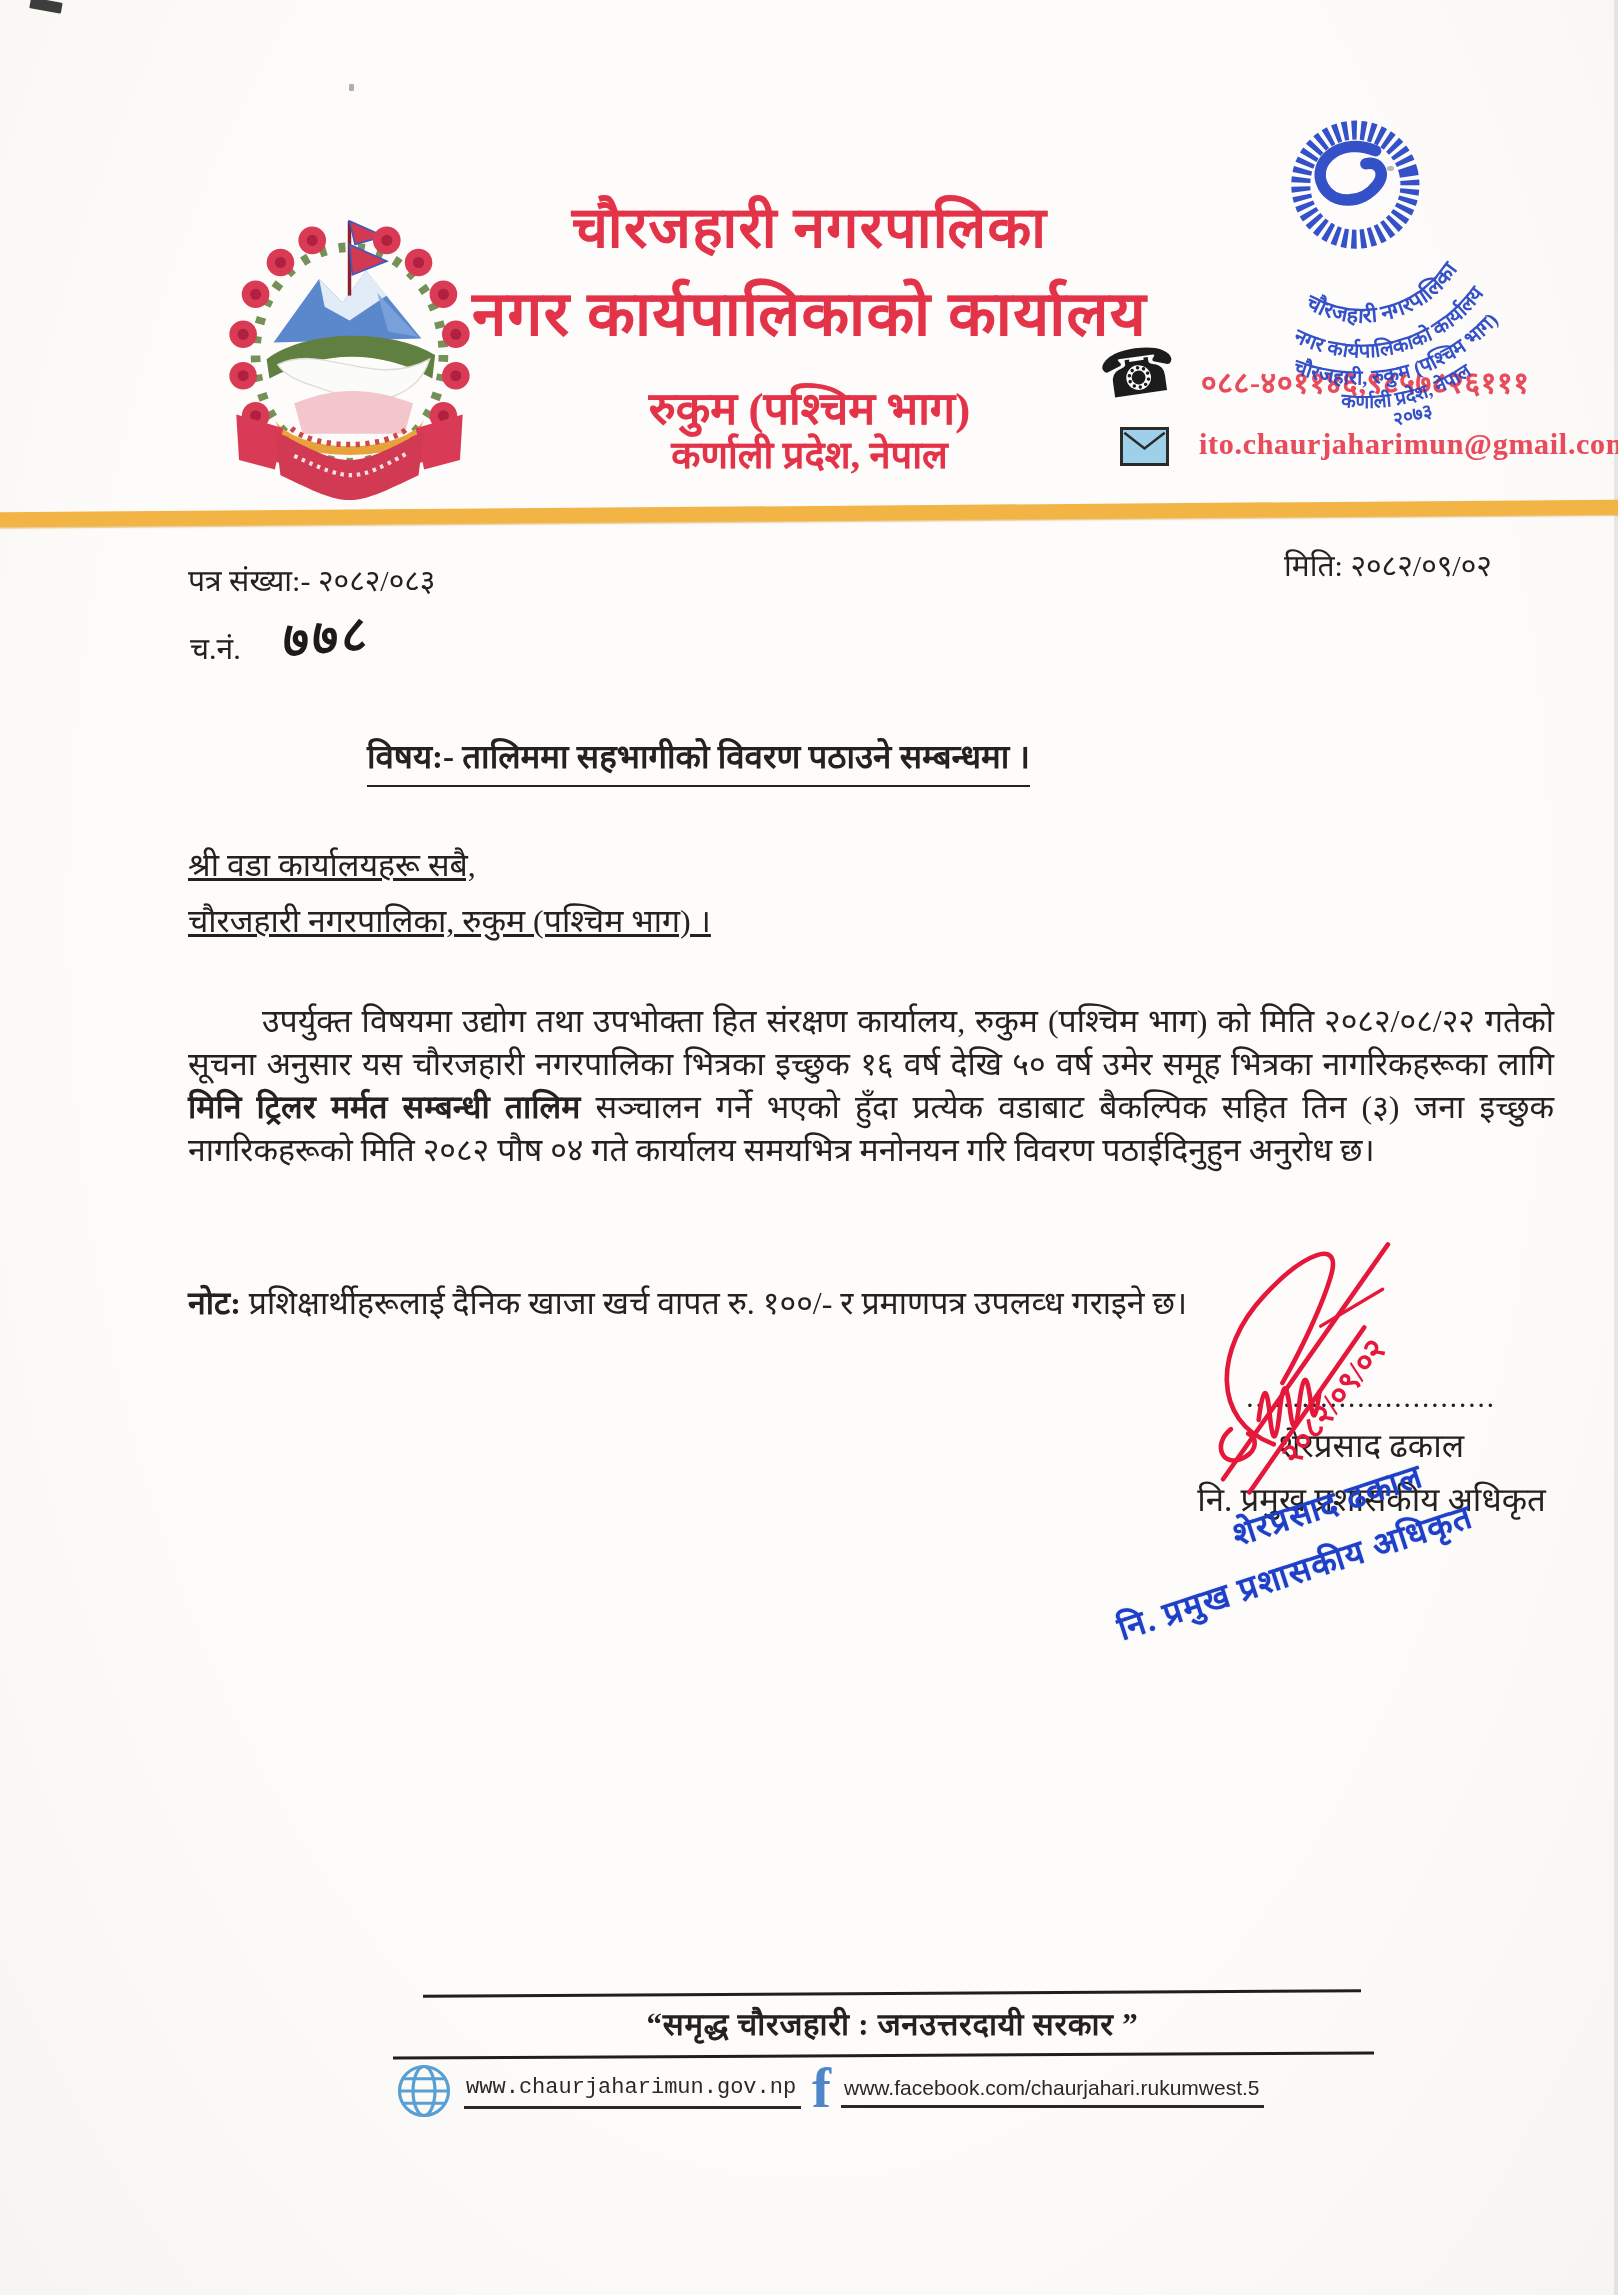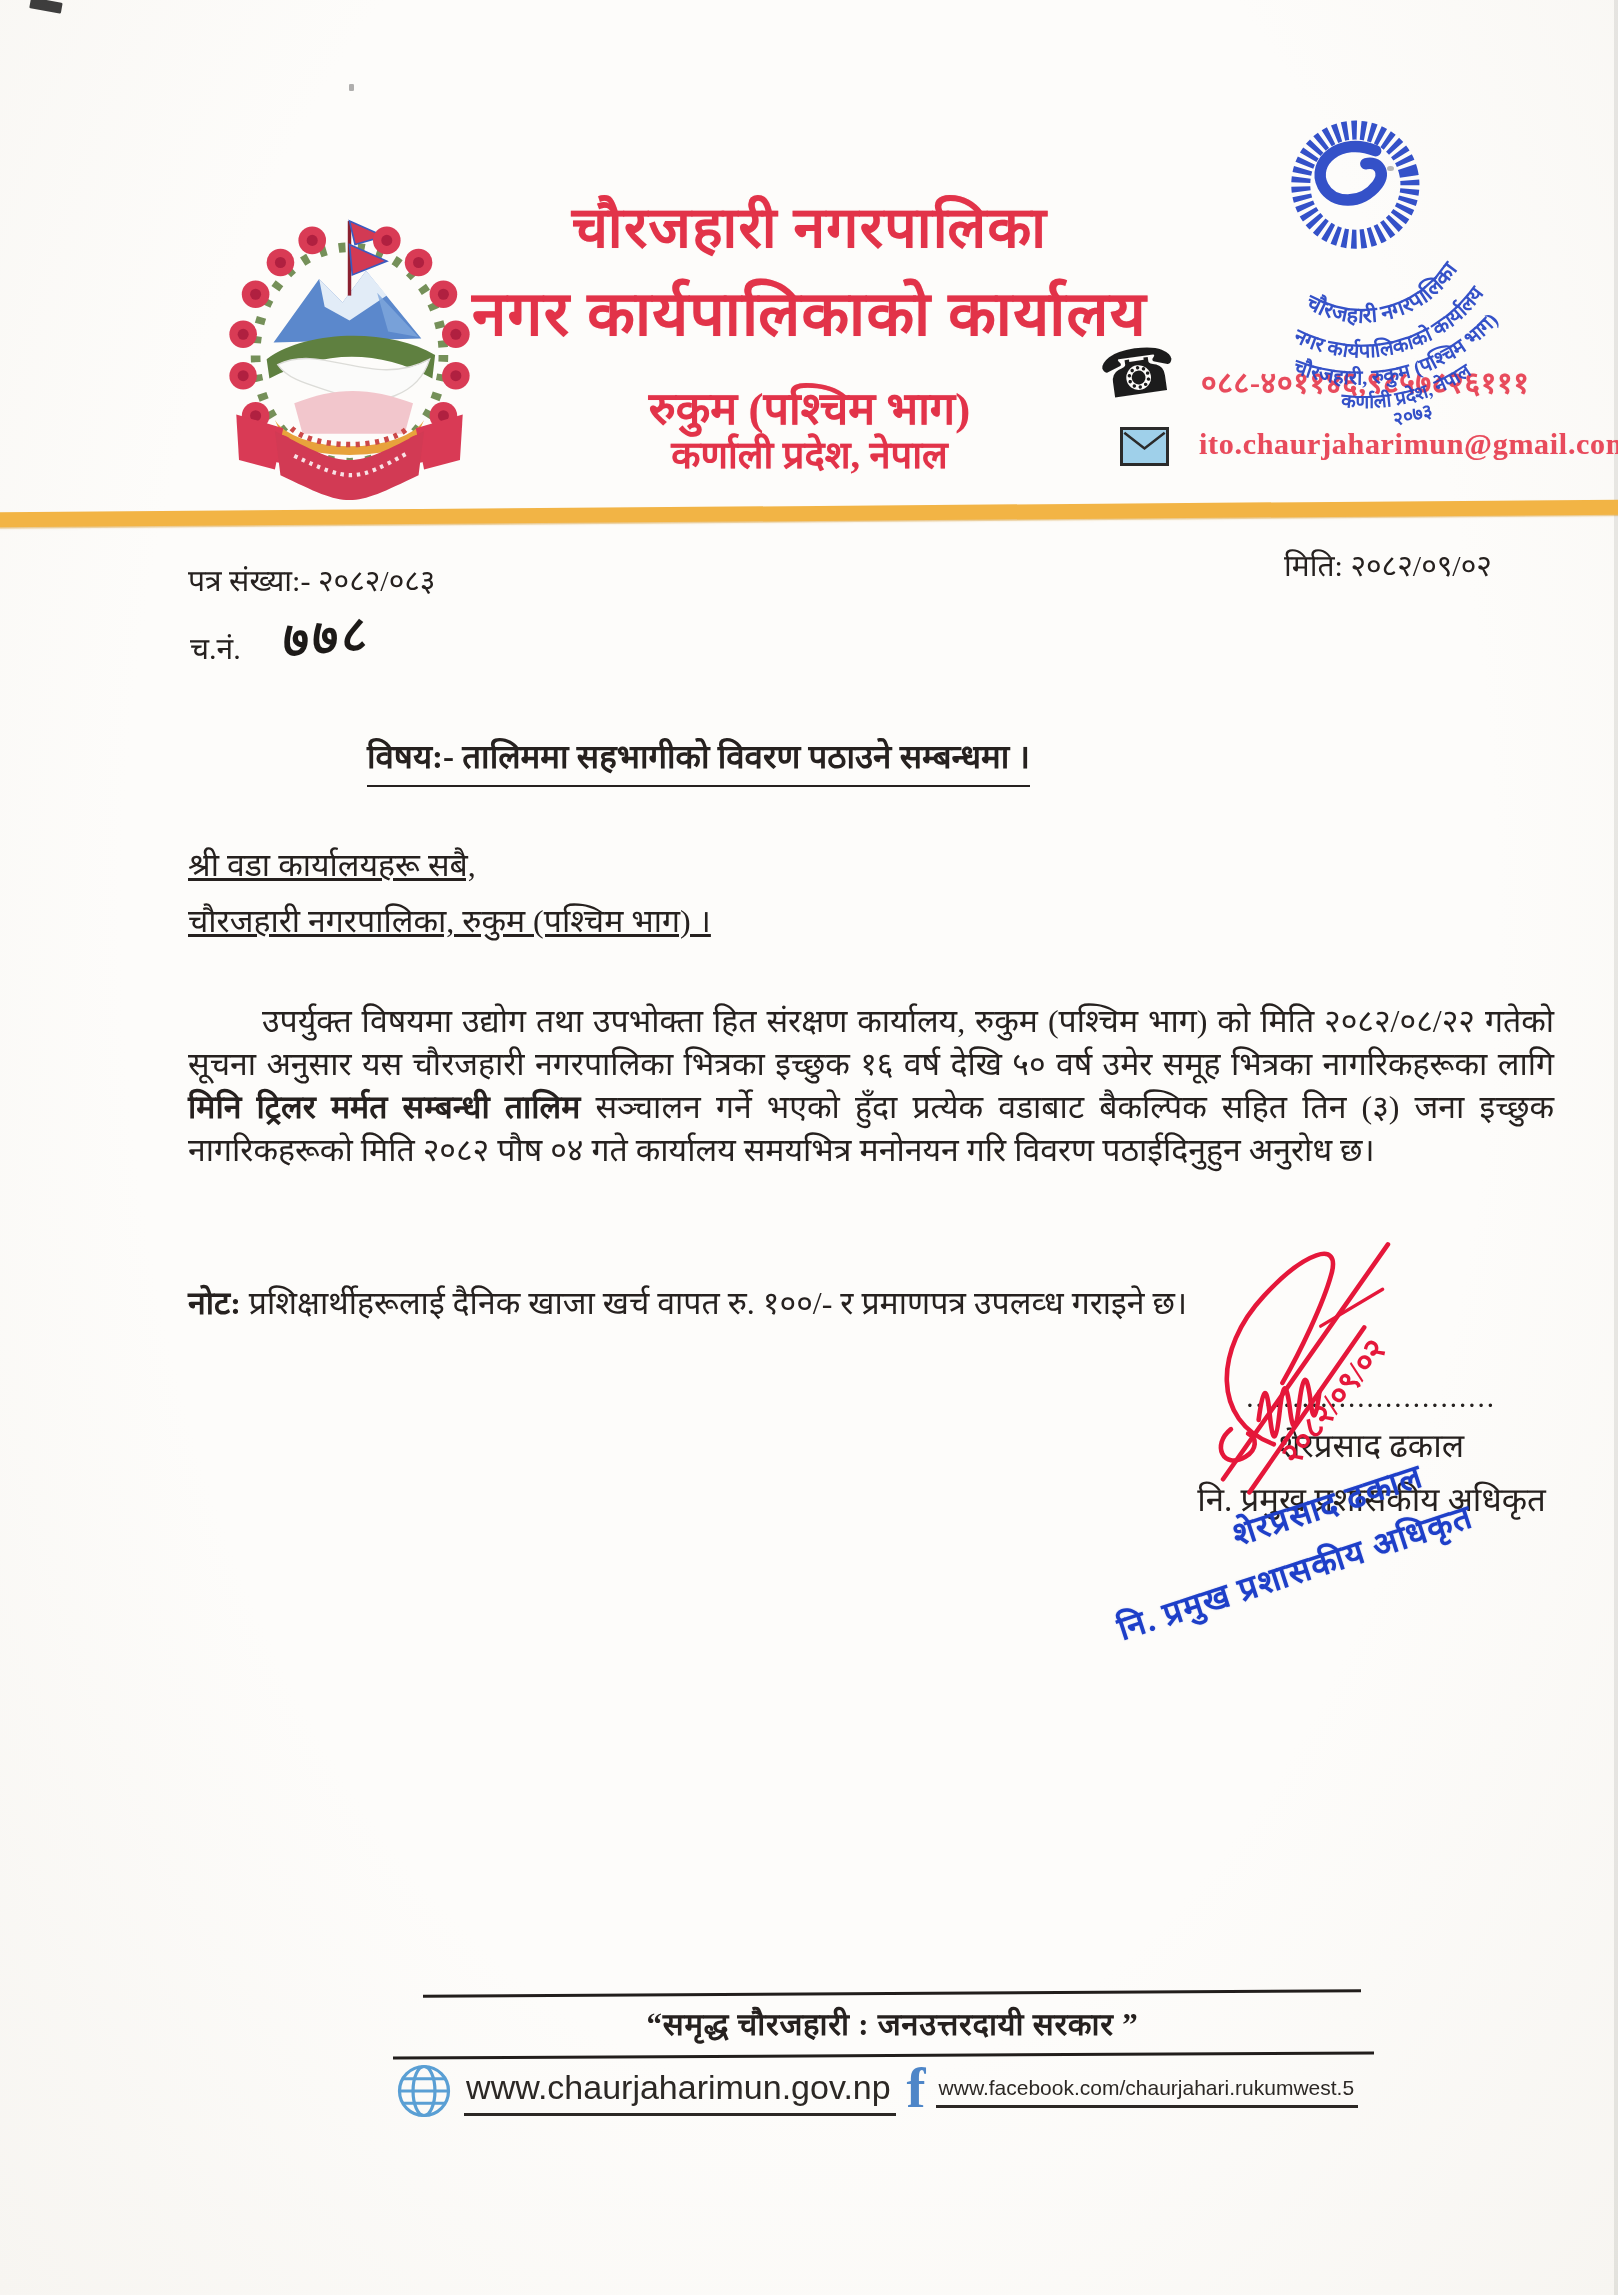--- a/index.html
+++ b/index.html
@@ -39,22 +39,22 @@
   .sig-title{left:1167px;top:1476px;width:409px;text-align:center;font-size:33px;}
   .officer-stamp{left:1120px;top:1536px;width:501px;transform:rotate(-18deg);
     transform-origin:10% 90%;color:#1e3fc8;font-weight:bold;
     text-shadow:0 0 1.3px rgba(30,63,200,.35);}
   .officer-stamp .l1{font-size:33px;margin-left:138px;letter-spacing:1.3px;}
   .officer-stamp .l2{font-size:33px;margin-top:9.2px;letter-spacing:1.3px;}
   .rule{background:#221e1c;height:3.3px;}
   .slogan{left:422px;width:941px;top:2002px;text-align:center;
     font-size:31px;font-weight:bold;letter-spacing:0.7px;}
   .links-row{left:395px;top:2062px;width:1147px;display:flex;align-items:center;gap:10.5px;}
-  .site-link{font-family:Liberation Sans, sans-serif;
-    font-size:34px;color:#2c2825;border-bottom:3.3px solid #2c2825;
+  .site-link{font-family:Liberation Mono, monospace;
+    font-size:22px;color:#2c2825;border-bottom:3.3px solid #2c2825;
     padding:0 5.3px 5.3px 2.6px;letter-spacing:0px;}
   .fb-link{font-family:"Liberation Sans","DejaVu Sans",sans-serif;
     font-size:21px;color:#2c2825;border-bottom:3.3px solid #2c2825;
     padding:0 4px 5.3px 2.6px;}
   .fb-f{font-family:"Liberation Serif","DejaVu Serif",serif;
     font-size:57px;font-weight:bold;color:#4e86c8;line-height:40px;
     transform:translateY(-4px);}
   .phone-glyph{font-family:"DejaVu Sans",sans-serif;font-size:63px;color:#1c1c1c;
     transform:rotate(-8deg);}
   .envelope{width:43px;height:33px;background:#9fd0ea;border:3.3px solid #2b2b2b;

